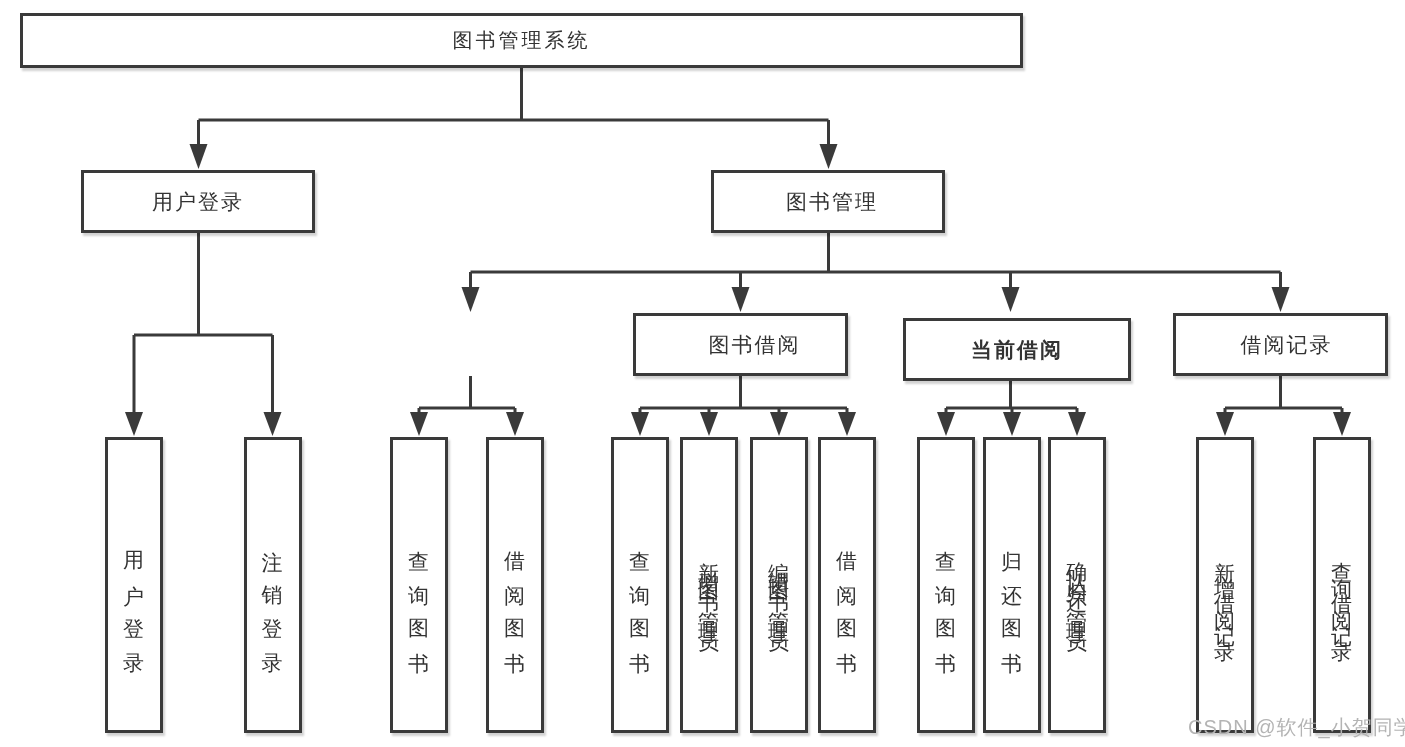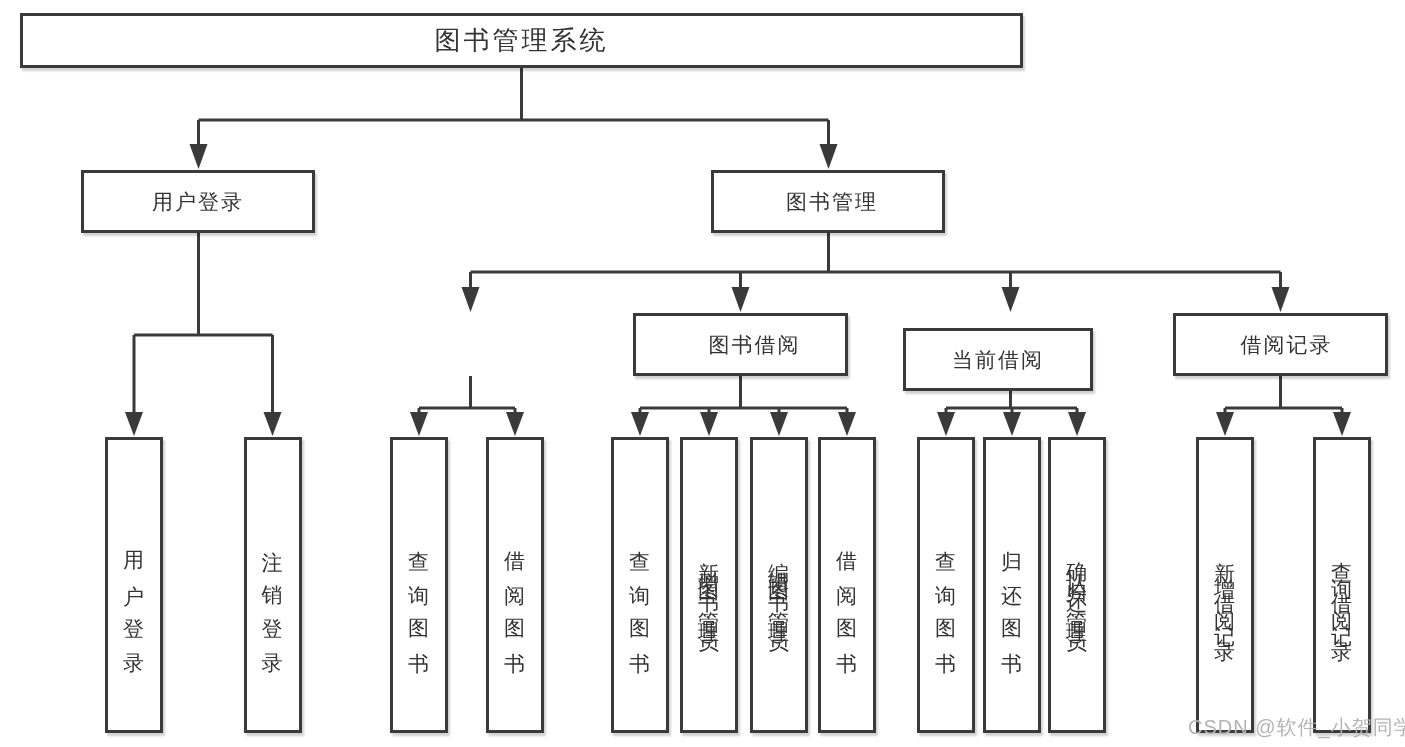--- a/index.html
+++ b/index.html
@@ -15,21 +15,21 @@
   .box{
     position:absolute;
     background:#ffffff;
     border:3px solid #3a3a3a;
     box-sizing:border-box;
     display:flex;align-items:center;justify-content:center;
     z-index:1;
     box-shadow:2px 3px 2px rgba(0,0,0,0.18);
   }
   .h-label{font-size:21px;letter-spacing:2px;white-space:nowrap;}
-  .title-label{font-size:26px;letter-spacing:3px;}
+  .title-label{font-size:20px;letter-spacing:3px;}
   .v-label{
     writing-mode:vertical-rl;
     text-orientation:mixed;
     font-size:21px;
     line-height:1;
     white-space:nowrap;
   }
   .sp4{letter-spacing:34px;margin-bottom:-34px;}
   .sp6{letter-spacing:16px;margin-bottom:-16px;}
   .sp9{letter-spacing:10px;margin-bottom:-10px;}
@@ -88,21 +88,21 @@
   <div class="box" style="left:81px;top:170px;width:234px;height:63px;">
     <span class="h-label">用户登录</span>
   </div>
   <div class="box" style="left:711px;top:170px;width:234px;height:63px;padding-left:8px;">
     <span class="h-label">图书管理</span>
   </div>
 
   <div class="box" style="left:633px;top:313px;width:215px;height:63px;padding-left:28px;">
     <span class="h-label">图书借阅</span>
   </div>
-  <div class="box" style="left:903px;top:328px;width:190px;height:63px;">
+  <div class="box" style="left:903px;top:318px;width:228px;height:63px;font-weight:bold;">
     <span class="h-label">当前借阅</span>
   </div>
   <div class="box" style="left:1173px;top:313px;width:215px;height:63px;padding-left:12px;">
     <span class="h-label">借阅记录</span>
   </div>
 
   <div class="box" style="left:105px;top:437px;width:58px;height:296px;">
     <span class="v-label sp4">用户登录</span>
   </div>
   <div class="box" style="left:243.5px;top:437px;width:58px;height:296px;">

